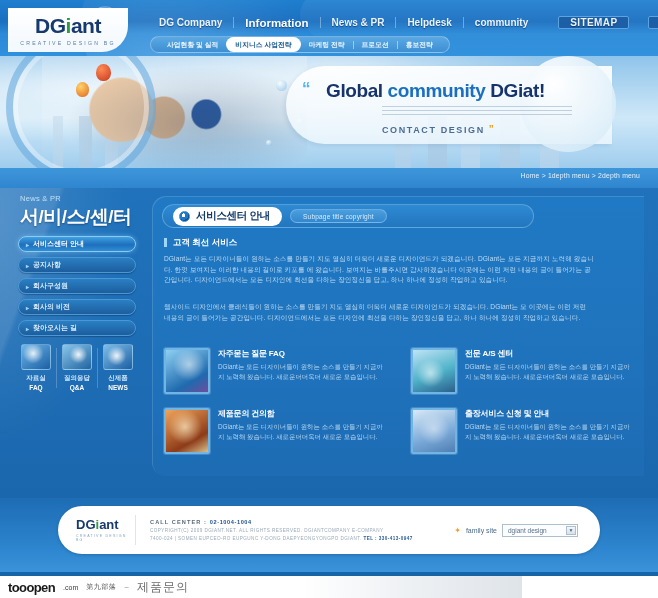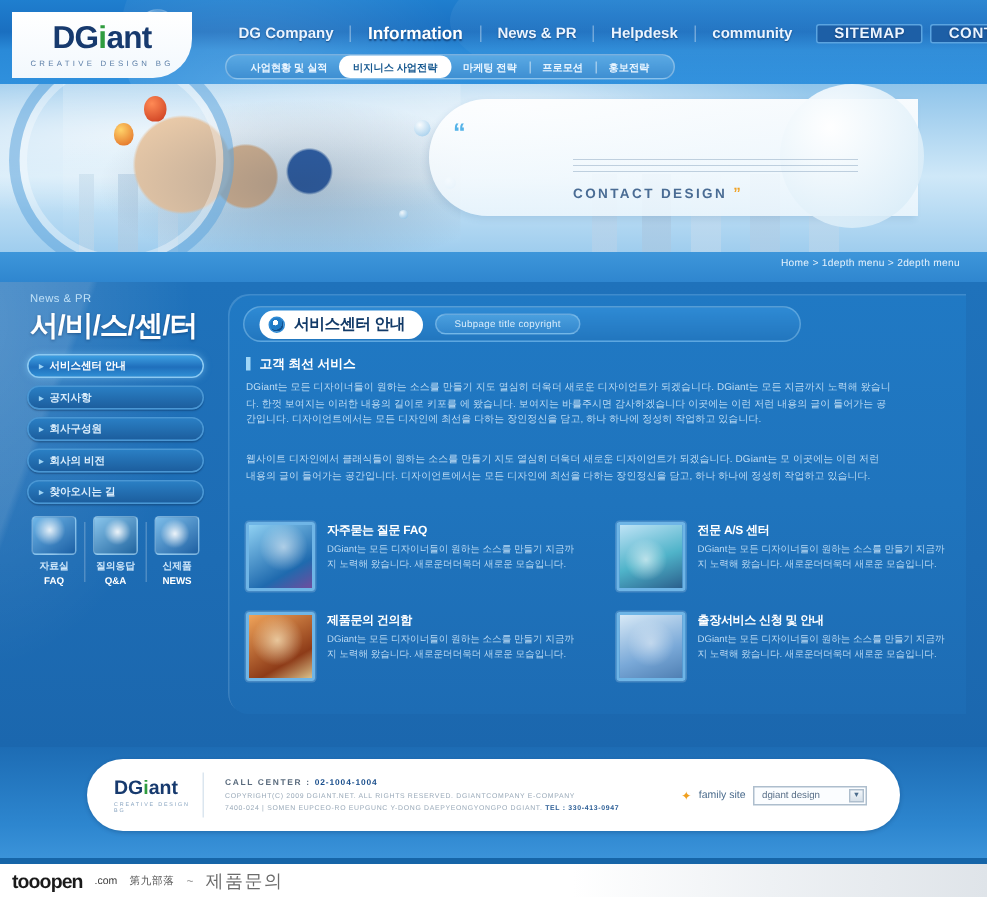--- a/index.html
+++ b/index.html
@@ -48,21 +48,21 @@
   .topnav { position:absolute; left:148px; top:16px; display:flex; align-items:center; gap:0; }
   .topnav a {
     color:#eaf4ff; font-size:10px; font-weight:bold; text-decoration:none;
     padding:0 11px; white-space:nowrap; text-shadow:0 1px 1px rgba(0,20,60,0.5);text-align:center;
   }
   .topnav a.active { color:#ffffff; font-size:11.5px; }
   .navsep { width:1px; height:11px; background:rgba(255,255,255,0.35); }
   .pill {
     display:inline-block; background:#1d5fa6; border:1px solid #5ba4e0;
     color:#dff0ff; font-size:6.5px; font-weight:bold; letter-spacing:0.4px;
-    padding:2px 5px; border-radius:2px; text-decoration:none; margin-left:5px;
+    padding:2px 5px; border-radius:2px; text-decoration:none; margin-left:19px;
   }
 
   .subnav {
     position:absolute; left:150px; top:36px; height:17px;
     background:linear-gradient(180deg,#5aa9e4,#3e8fd2);
     border-radius:9px; border:1px solid rgba(255,255,255,0.3);
     display:flex; align-items:center; padding:0 8px; gap:0;
   }
   .subnav a {
     color:#e9f5ff; font-size:6.8px; text-decoration:none; padding:0 8px;
@@ -335,21 +335,21 @@
   .f-select .caret {
     position:absolute; right:1px; top:1px; width:10px; height:9px;
     background:linear-gradient(180deg,#f2f6fa,#d7e1ea); border:1px solid #aebecd;
     display:flex; align-items:center; justify-content:center;
     font-size:5px; color:#4a6b8c;
   }
 
   
   .wm-bar { position:absolute; left:0; top:572px; width:658px; height:4px; background:#1665a8; }
   .wm {
-    position:absolute; left:0; top:576px; width:658px; height:22px;
+    position:absolute; left:0; top:576px; width:522px; height:22px;
     background:linear-gradient(90deg,#ffffff 0 58%, #eef1f4 78%, #dfe4e9 100%);
     display:flex; align-items:center; padding-left:8px; gap:8px;
   }
   .wm-logo { font-size:13px; font-weight:bold; color:#1a1a1a; letter-spacing:-0.6px; }
   .wm-com { font-size:7px; color:#3a3a3a; }
   .wm-cn { font-size:7px; color:#555; letter-spacing:0.5px; }
   .wm-tilde { font-size:8px; color:#888; }
   .wm-title { font-size:12px; color:#6b6b6b; letter-spacing:1px; }
 </style>
 </head>
@@ -403,20 +403,23 @@
     <div class="hero-circ"></div>
     <div class="hero-balloon bal1"></div>
     <div class="hero-balloon bal2"></div>
     <div class="hero-dot hd1"></div>
     <div class="hero-dot hd2"></div>
     <div class="hero-dot hd3"></div>
 
     <div class="hero-panel">
       <div class="hero-globe"></div>
       <div class="hero-quote">“</div>
+      <div class="hero-title">
+        <span>Global </span><span class="hl">community </span><span>DGiat!</span>
+      </div>
       <div class="hero-body"></div>
       <div class="hero-cd">
         <span>CONTACT DESIGN</span>
         <span class="hero-cq">”</span>
       </div>
     </div>
   </div>
 
   <div class="crumbbar">
     <div class="crumb">Home &gt; 1depth menu &gt; 2depth menu</div>

